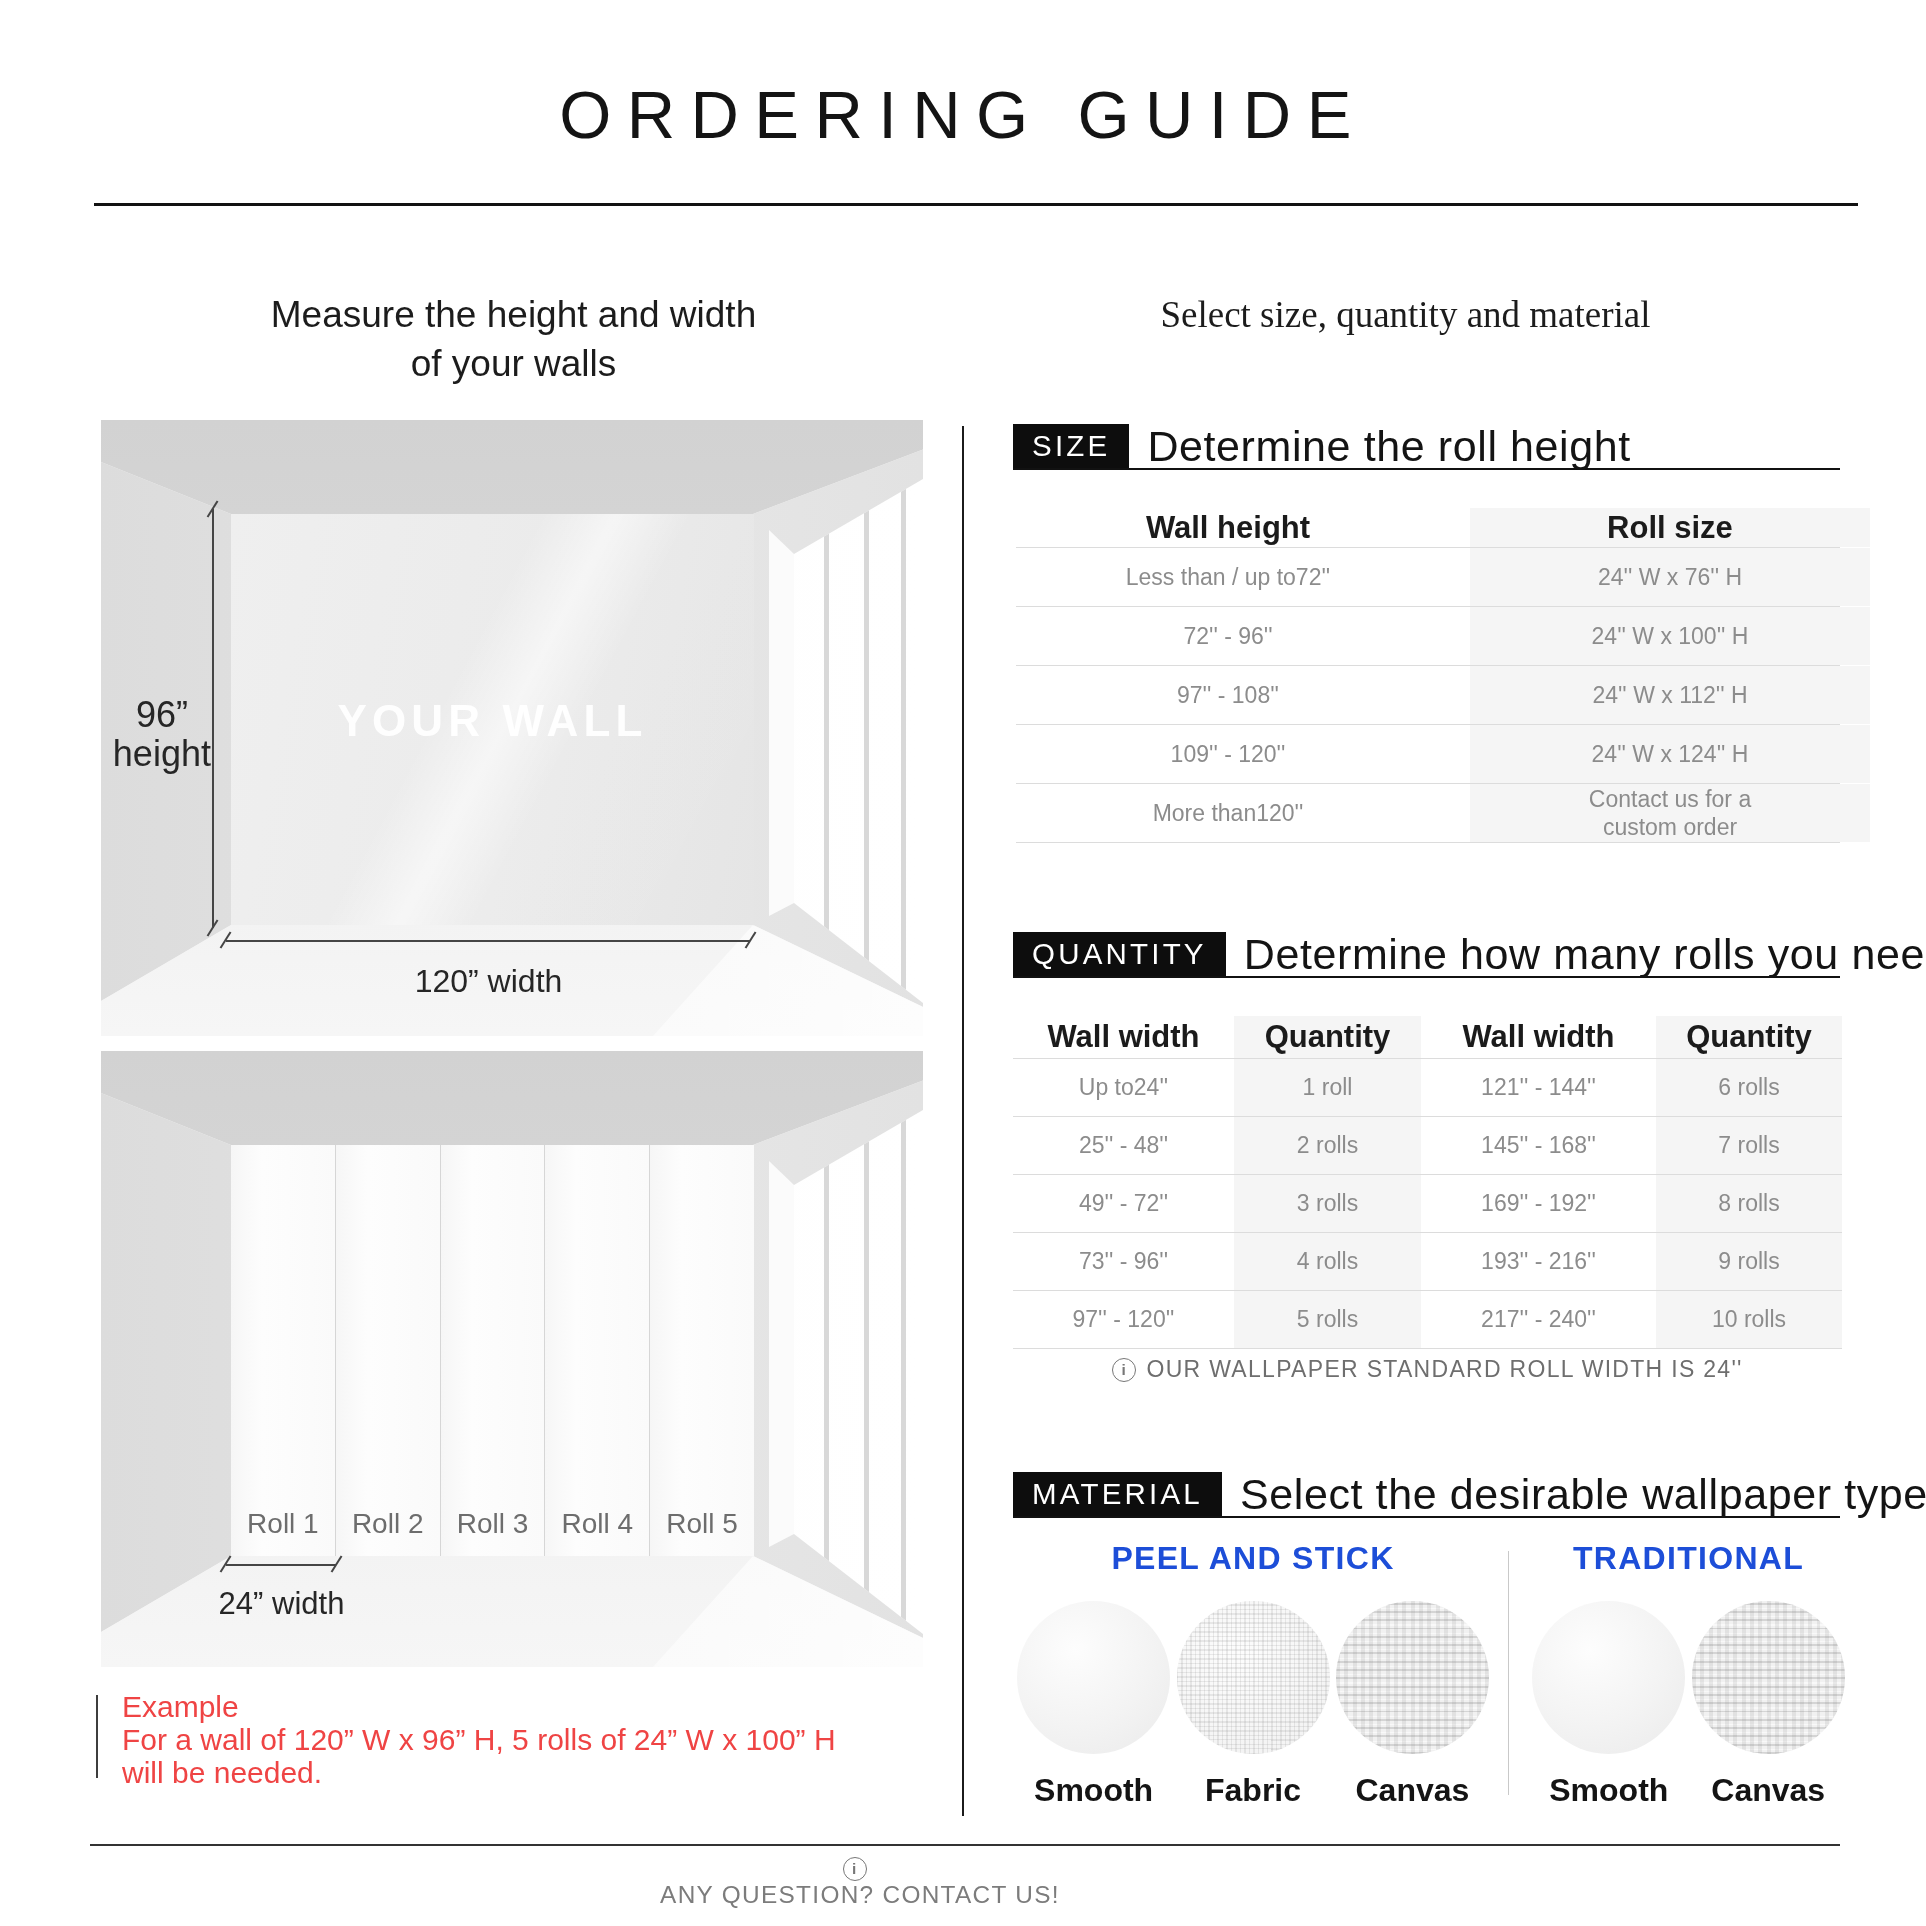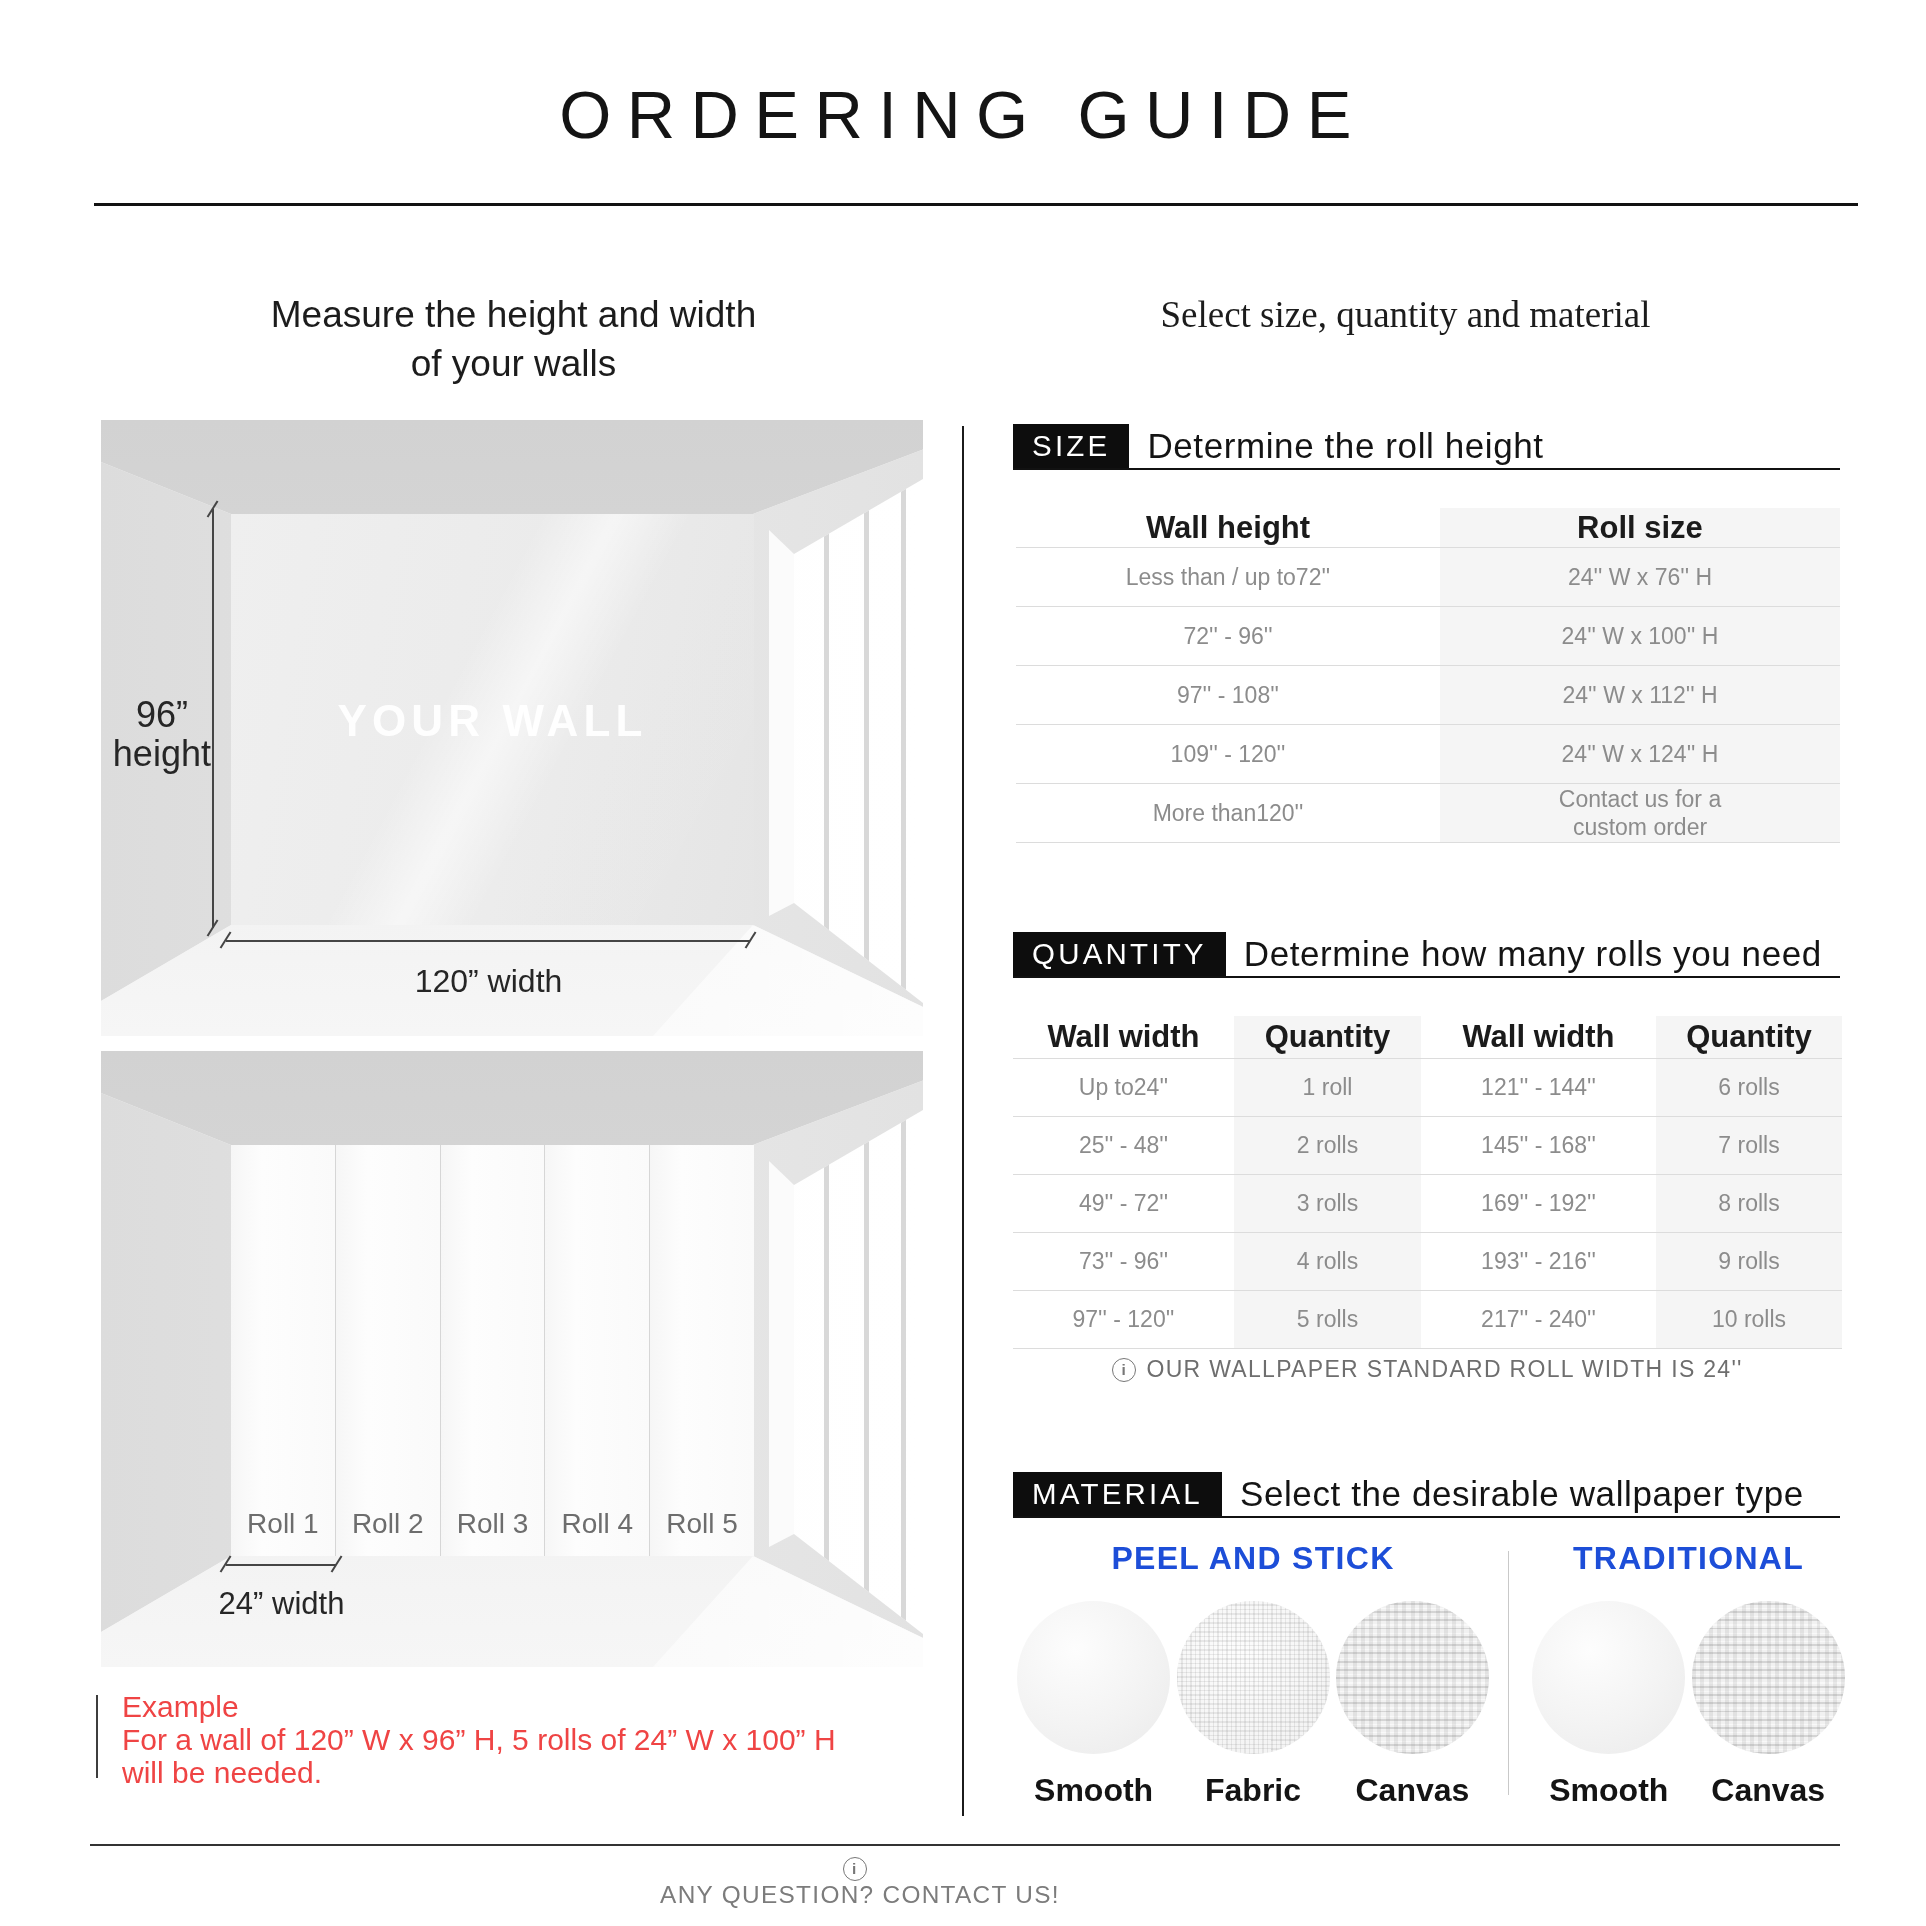--- a/index.html
+++ b/index.html
@@ -56,34 +56,34 @@
   .w-label2{left:84px;top:535px;width:193px;font-size:31px;}
 
   
   .example{left:96px;top:1690px;width:860px;}
   .example-bar{position:absolute;left:0;top:5.1px;width:1.9px;height:83px;background:#3d3d3d;}
   .example-text{margin-left:26px;font-size:30px;line-height:33px;color:#ef4444;}
 
   
   .sec-head{display:flex;align-items:stretch;border-bottom:2.6px solid #111;height:44px;}
   .badge{background:#0d0d0d;color:#ffffff;font-size:29.5px;font-weight:500;letter-spacing:3.2px;display:flex;align-items:center;padding:0 19px;}
-  .sec-title{font-size:35px;color:#141414;letter-spacing:0.6px;display:flex;align-items:center;margin-left:18px;white-space:nowrap;}
+  .sec-title{font-size:43px;color:#141414;letter-spacing:0.6px;display:flex;align-items:center;margin-left:18px;white-space:nowrap;}
   .size-head{left:1013px;top:424px;width:827px;}
   .qty-head{left:1013px;top:932px;width:827px;}
   .mat-head{left:1013px;top:1472px;width:827px;}
 
   
   .t-cell{display:flex;align-items:center;justify-content:center;color:#8c8c8c;}
   .shade{background:#f5f5f5;}
   .th-cell{color:#1b1b1b;font-size:31px;font-weight:600;}
   .lg{font-size:23px;} .sm{font-size:23px;}
   .contact{font-size:23px;line-height:28px;text-align:center;}
 
   .size-table{left:1016px;top:508px;width:824px;}
-  .size-row{display:grid;grid-template-columns:424px 400px;height:58px;border-top:1.3px solid #dcdcdc;}
+  .size-row{display:grid;grid-template-columns:424px 400px;height:58px;border-top:1.3px solid #dcdcdc;gap:30px;}
   .size-row.hdr{height:39px;border-top:none;}
   .size-table .last{border-bottom:1.3px solid #dcdcdc;}
 
   .qty-table{left:1013px;top:1016px;width:829px;}
   .qty-row{display:grid;grid-template-columns:221px 187px 235px 186px;height:57px;border-top:1.3px solid #dcdcdc;}
   .qty-row.hdr{height:42px;border-top:none;}
   .qty-table .last{border-bottom:1.3px solid #dcdcdc;}
 
   .note{left:1013px;top:1356px;width:829px;text-align:center;font-size:23px;letter-spacing:1.3px;color:#6e6e6e;display:flex;align-items:center;justify-content:center;}
   .info-i{display:inline-flex;width:22px;height:22px;border:1.9px solid #777;border-radius:50%;align-items:center;justify-content:center;font-size:15.4px;font-weight:600;color:#777;margin-right:10.3px;flex:0 0 auto;}

